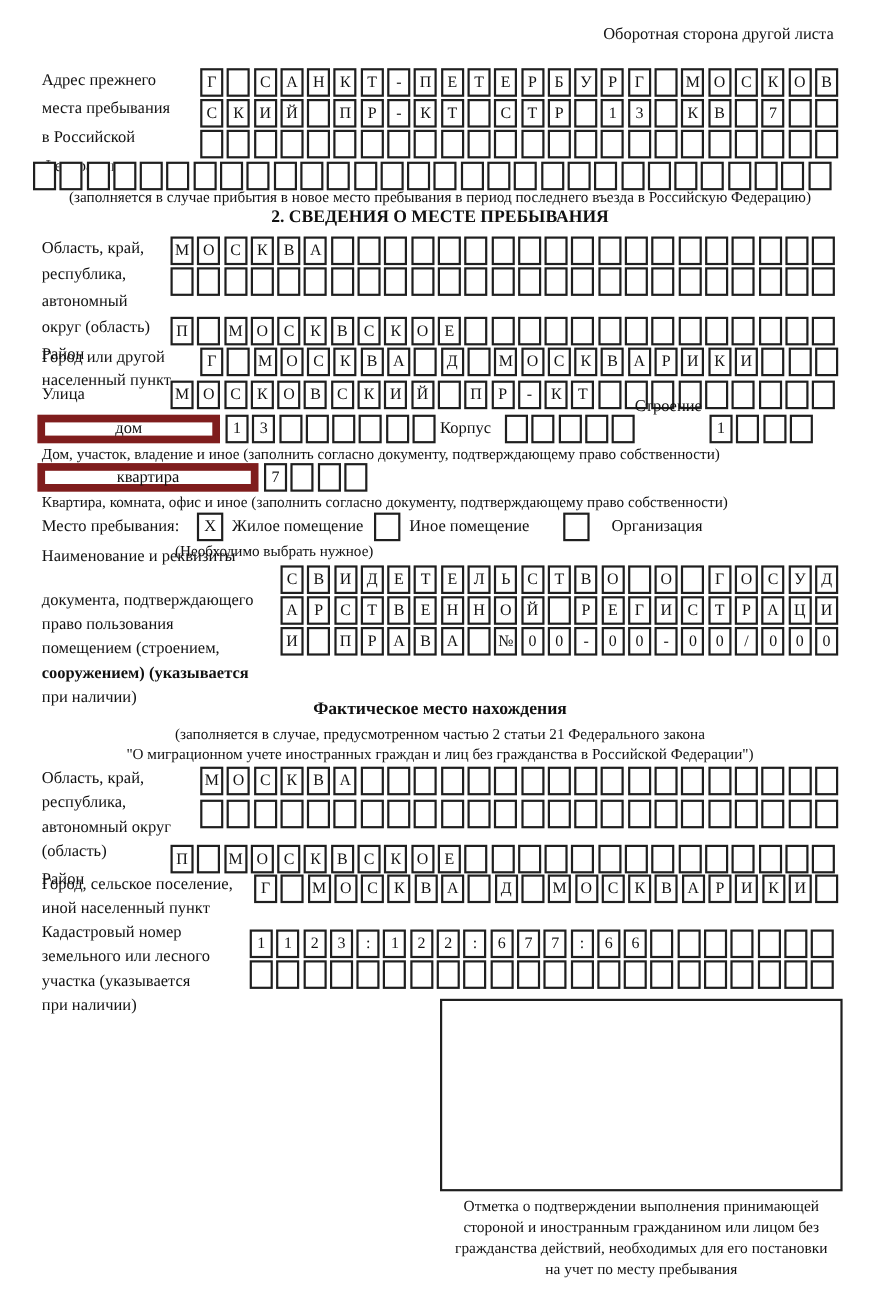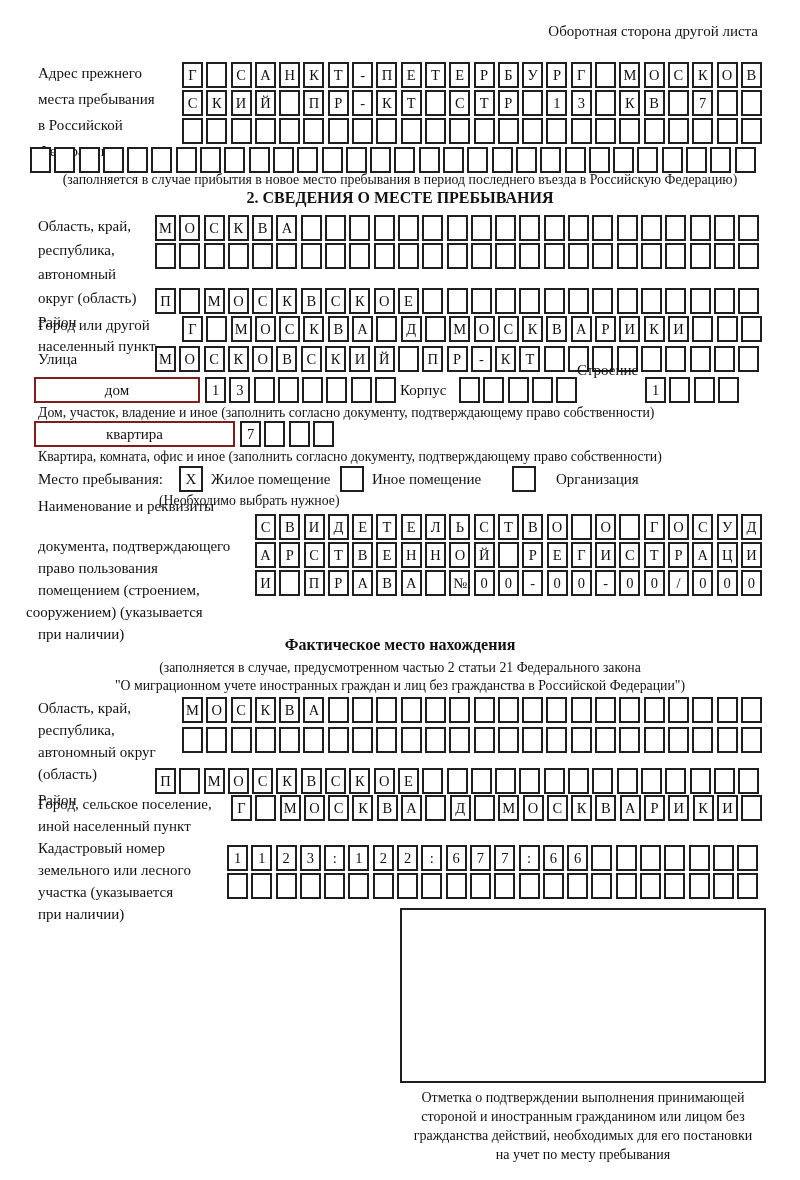--- a/index.html
+++ b/index.html
@@ -5,21 +5,21 @@
   html,body{margin:0;padding:0;background:#fff;}
   #page{position:relative;width:800px;height:1180px;background:#fff;
         font-family:"Liberation Serif","DejaVu Serif",serif;color:#111;overflow:hidden;}
   .lbl{position:absolute;font-size:15px;line-height:1.2;white-space:nowrap;}
   .cap{position:absolute;font-size:13.8px;line-height:1.25;white-space:nowrap;}
   .cap-c{left:0;width:100%;text-align:center;white-space:normal;}
   .title{position:absolute;left:0;width:100%;text-align:center;font-weight:bold;font-size:16px;}
   .cellrow{position:absolute;display:flex;gap:3.3px;}
   .cell{flex:none;width:21px;height:26px;border:2px solid #1f1f1f;box-sizing:border-box;
         display:flex;align-items:center;justify-content:center;font-size:14.5px;background:#fff;}
-  .wbox{position:absolute;height:26px;border:2px solid #7f1d1d;box-sizing:border-box;
+  .wbox{position:absolute;height:26px;border:7px solid #7f1d1d;box-sizing:border-box;
         display:flex;align-items:center;justify-content:center;font-size:15px;background:#fff;}
   .cbox{position:absolute;width:24px;height:26px;border:2px solid #1f1f1f;box-sizing:border-box;
         display:flex;align-items:center;justify-content:center;font-size:15px;background:#fff;}
   .stamp{position:absolute;border:2px solid #1f1f1f;box-sizing:border-box;background:#fff;}
   .stampcap{position:absolute;font-size:14px;line-height:1.35;text-align:center;}
 </style>
 </head>
 <body>
 
 <div id="page">
@@ -335,21 +335,21 @@
   <div class="cbox" style="left:340px;top:466px;"></div>
   <div class="lbl" style="left:372px;top:470px;">Иное помещение</div>
   <div class="cbox" style="left:512px;top:466px;"></div>
   <div class="lbl" style="left:556px;top:470px;">Организация</div>
   <div class="cap" style="left:159px;top:492px;width:360px;text-align:left;">(Необходимо выбрать нужное)</div>
 
   <div class="lbl" style="left:38px;top:497px;">Наименование и реквизиты</div>
   <div class="lbl" style="left:38px;top:537px;">документа, подтверждающего</div>
   <div class="lbl" style="left:38px;top:559px;">право пользования</div>
   <div class="lbl" style="left:38px;top:581px;">помещением (строением,</div>
-  <div class="lbl" style="left:26px;top:603px;">сооружением) (указывается</div>
+  <div class="lbl" style="left:38px;top:603px;font-weight:bold;">сооружением) (указывается</div>
   <div class="lbl" style="left:38px;top:625px;">при наличии)</div>
   <div class="cellrow" style="left:255px;top:514px;">
       <div class="cell">С</div>
       <div class="cell">В</div>
       <div class="cell">И</div>
       <div class="cell">Д</div>
       <div class="cell">Е</div>
       <div class="cell">Т</div>
       <div class="cell">Е</div>
       <div class="cell">Л</div>

